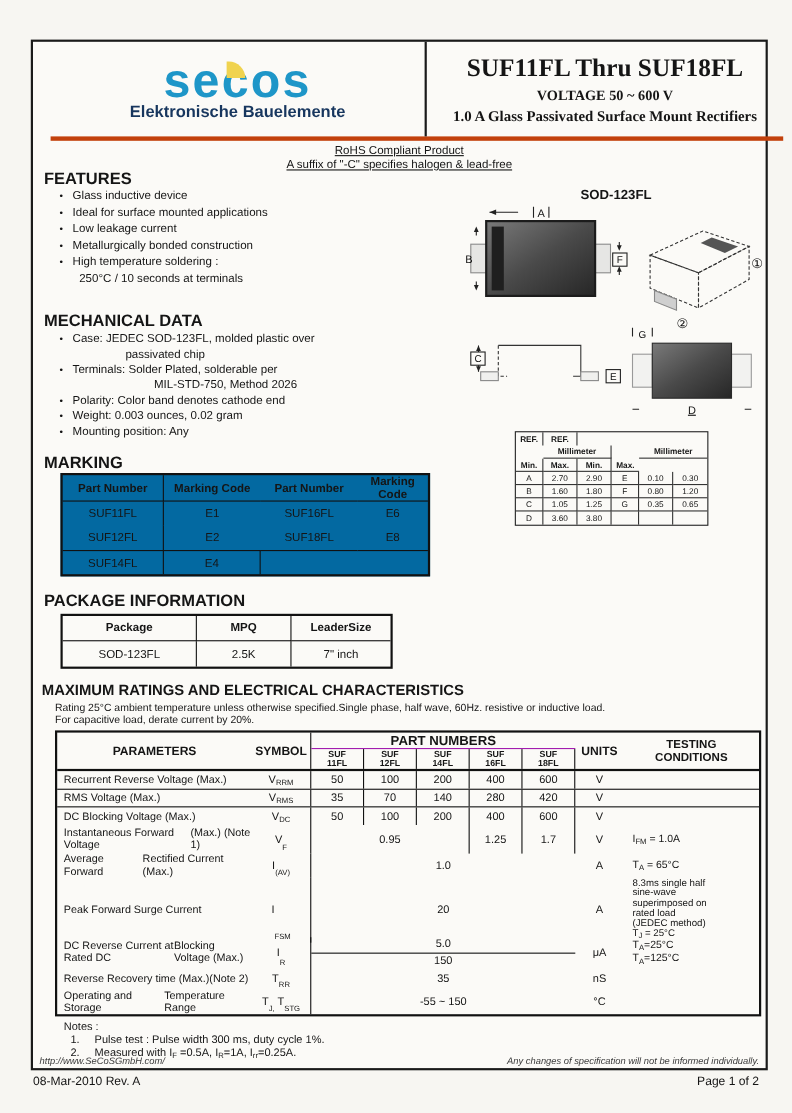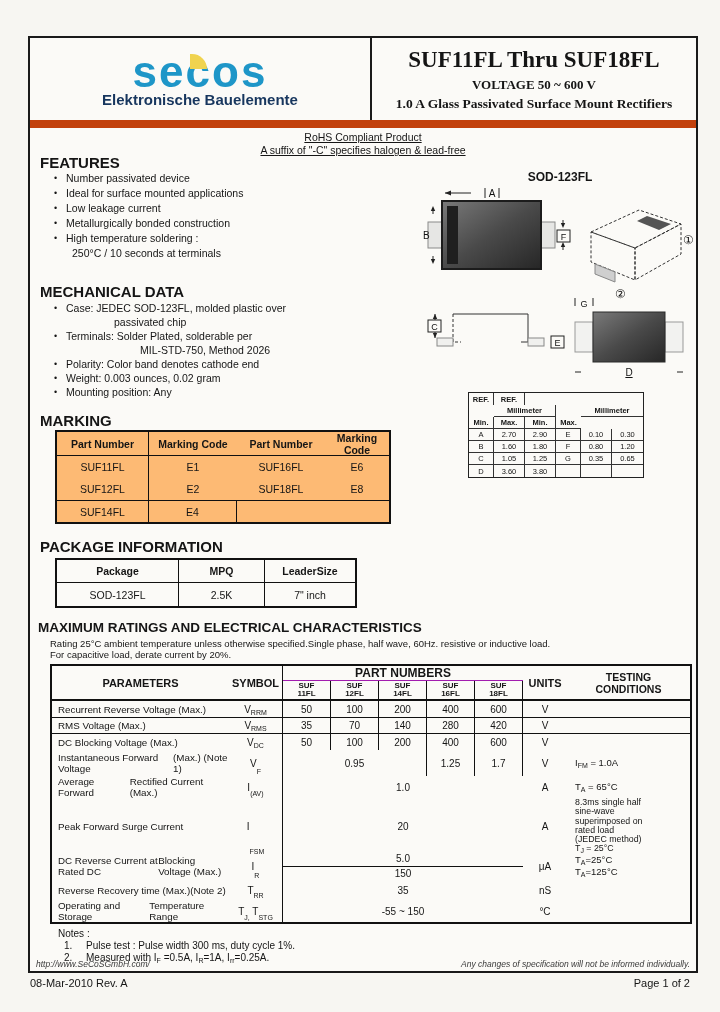--- a/index.html
+++ b/index.html
@@ -3,21 +3,21 @@
 <meta charset="utf-8">
 <style>
   * { box-sizing: border-box; margin: 0; padding: 0; }
   html,body { background:#e9e9e6; }
   .page { position:relative; width:720px; height:1012px; background:#f7f6f2;
           font-family:"Liberation Sans", sans-serif; color:#151515; margin:0 auto; overflow:hidden; }
   .frame { position:absolute; left:28px; top:36px; width:670px; height:937px;
            border:2px solid #1a1a1a; background:#fbfaf7; }
 
   
-  .hdr { position:absolute; left:0; top:0; width:100%; height:90px; border-bottom:8px solid #c2410c; display:flex; }
+  .hdr { position:absolute; left:16px; top:0; width:100%; height:90px; border-bottom:4px solid #c2410c; display:flex; }
   .hdr-left { width:342px; border-right:2px solid #1a1a1a; display:flex; flex-direction:column; align-items:center; justify-content:center; }
   .logo-word { position:relative; font-size:44px; font-weight:bold; letter-spacing:2px; line-height:42px; }
   .logo-wedge { position:absolute; left:57px; top:3px; width:17px; height:15px; border-radius:0 17px 0 0; }
   .logo-sub { font-size:15px; font-weight:bold; margin-top:-2px; }
   .hdr-right { flex:1; display:flex; flex-direction:column; align-items:center; justify-content:center;
                font-family:"Liberation Serif", serif; text-align:center; }
   .hdr-title { font-size:23px; font-weight:bold; }
   .hdr-sub1 { font-size:13px; font-weight:bold; margin-top:4px; }
   .hdr-sub2 { font-size:13.5px; font-weight:bold; margin-top:3px; }
 
@@ -42,21 +42,21 @@
 
   
   .dm { position:absolute; left:438px; top:354px; width:176px; border:1.5px solid #222; font-size:7.5px; background:#fbfaf7; }
   .dm-grid { display:grid; grid-template-columns:25px 31px 31px 25px 31px 1fr; }
   .dm .c { display:flex; align-items:center; justify-content:center; min-height:12px; }
   .dm .br { border-right:1px solid #333; }
   .dm .bb { border-bottom:1px solid #333; }
   .dm .hd { font-weight:bold; }
 
   
-  .mk { position:absolute; left:25px; top:392px; width:336px; border:2px solid #111; font-size:10.5px; background:#fdba74; }
+  .mk { position:absolute; left:25px; top:392px; width:336px; border:2px solid #111; font-size:10.5px; background:#0369a1; }
   .mk-row { display:grid; grid-template-columns:92px 88px 88px 1fr; }
   .mk .c { display:flex; align-items:center; justify-content:center; height:22px; }
   .mk .hd { font-weight:bold; height:24px; }
   .mk .br { border-right:1.2px solid #111; }
   .mk .hb { border-bottom:1.5px solid #111; }
   .mk .tb { border-top:1.2px solid #111; }
 
   
   .pk { position:absolute; left:25px; top:520px; width:302px; border:2px solid #111; font-size:10.5px; background:#fbfaf7; }
   .pk-row { display:grid; grid-template-columns:122px 86px 1fr; }
@@ -122,21 +122,21 @@
       </div>
     </div>
 
     <div class="rohs">
       <span>RoHS Compliant Product</span>
       <span>A suffix of "-C" specifies halogen &amp; lead-free</span>
     </div>
 
     <div class="h1" style="left:10px; top:116px;">FEATURES</div>
     <div class="blist" style="left:22px; top:133px;">
-      <div class="li">Number passivated device</div>
+      <div class="li">Glass inductive device</div>
       <div class="li">Ideal for surface mounted applications</div>
       <div class="li">Low leakage current</div>
       <div class="li">Metallurgically bonded construction</div>
       <div class="li">High temperature soldering :</div>
       <div class="cont">250°C / 10 seconds at terminals</div>
     </div>
 
     <div class="h1" style="left:10px; top:245px;">MECHANICAL DATA</div>
     <div class="blist mlist" style="left:22px; top:263px;">
       <div class="li">Case: JEDEC SOD-123FL, molded plastic over</div>

